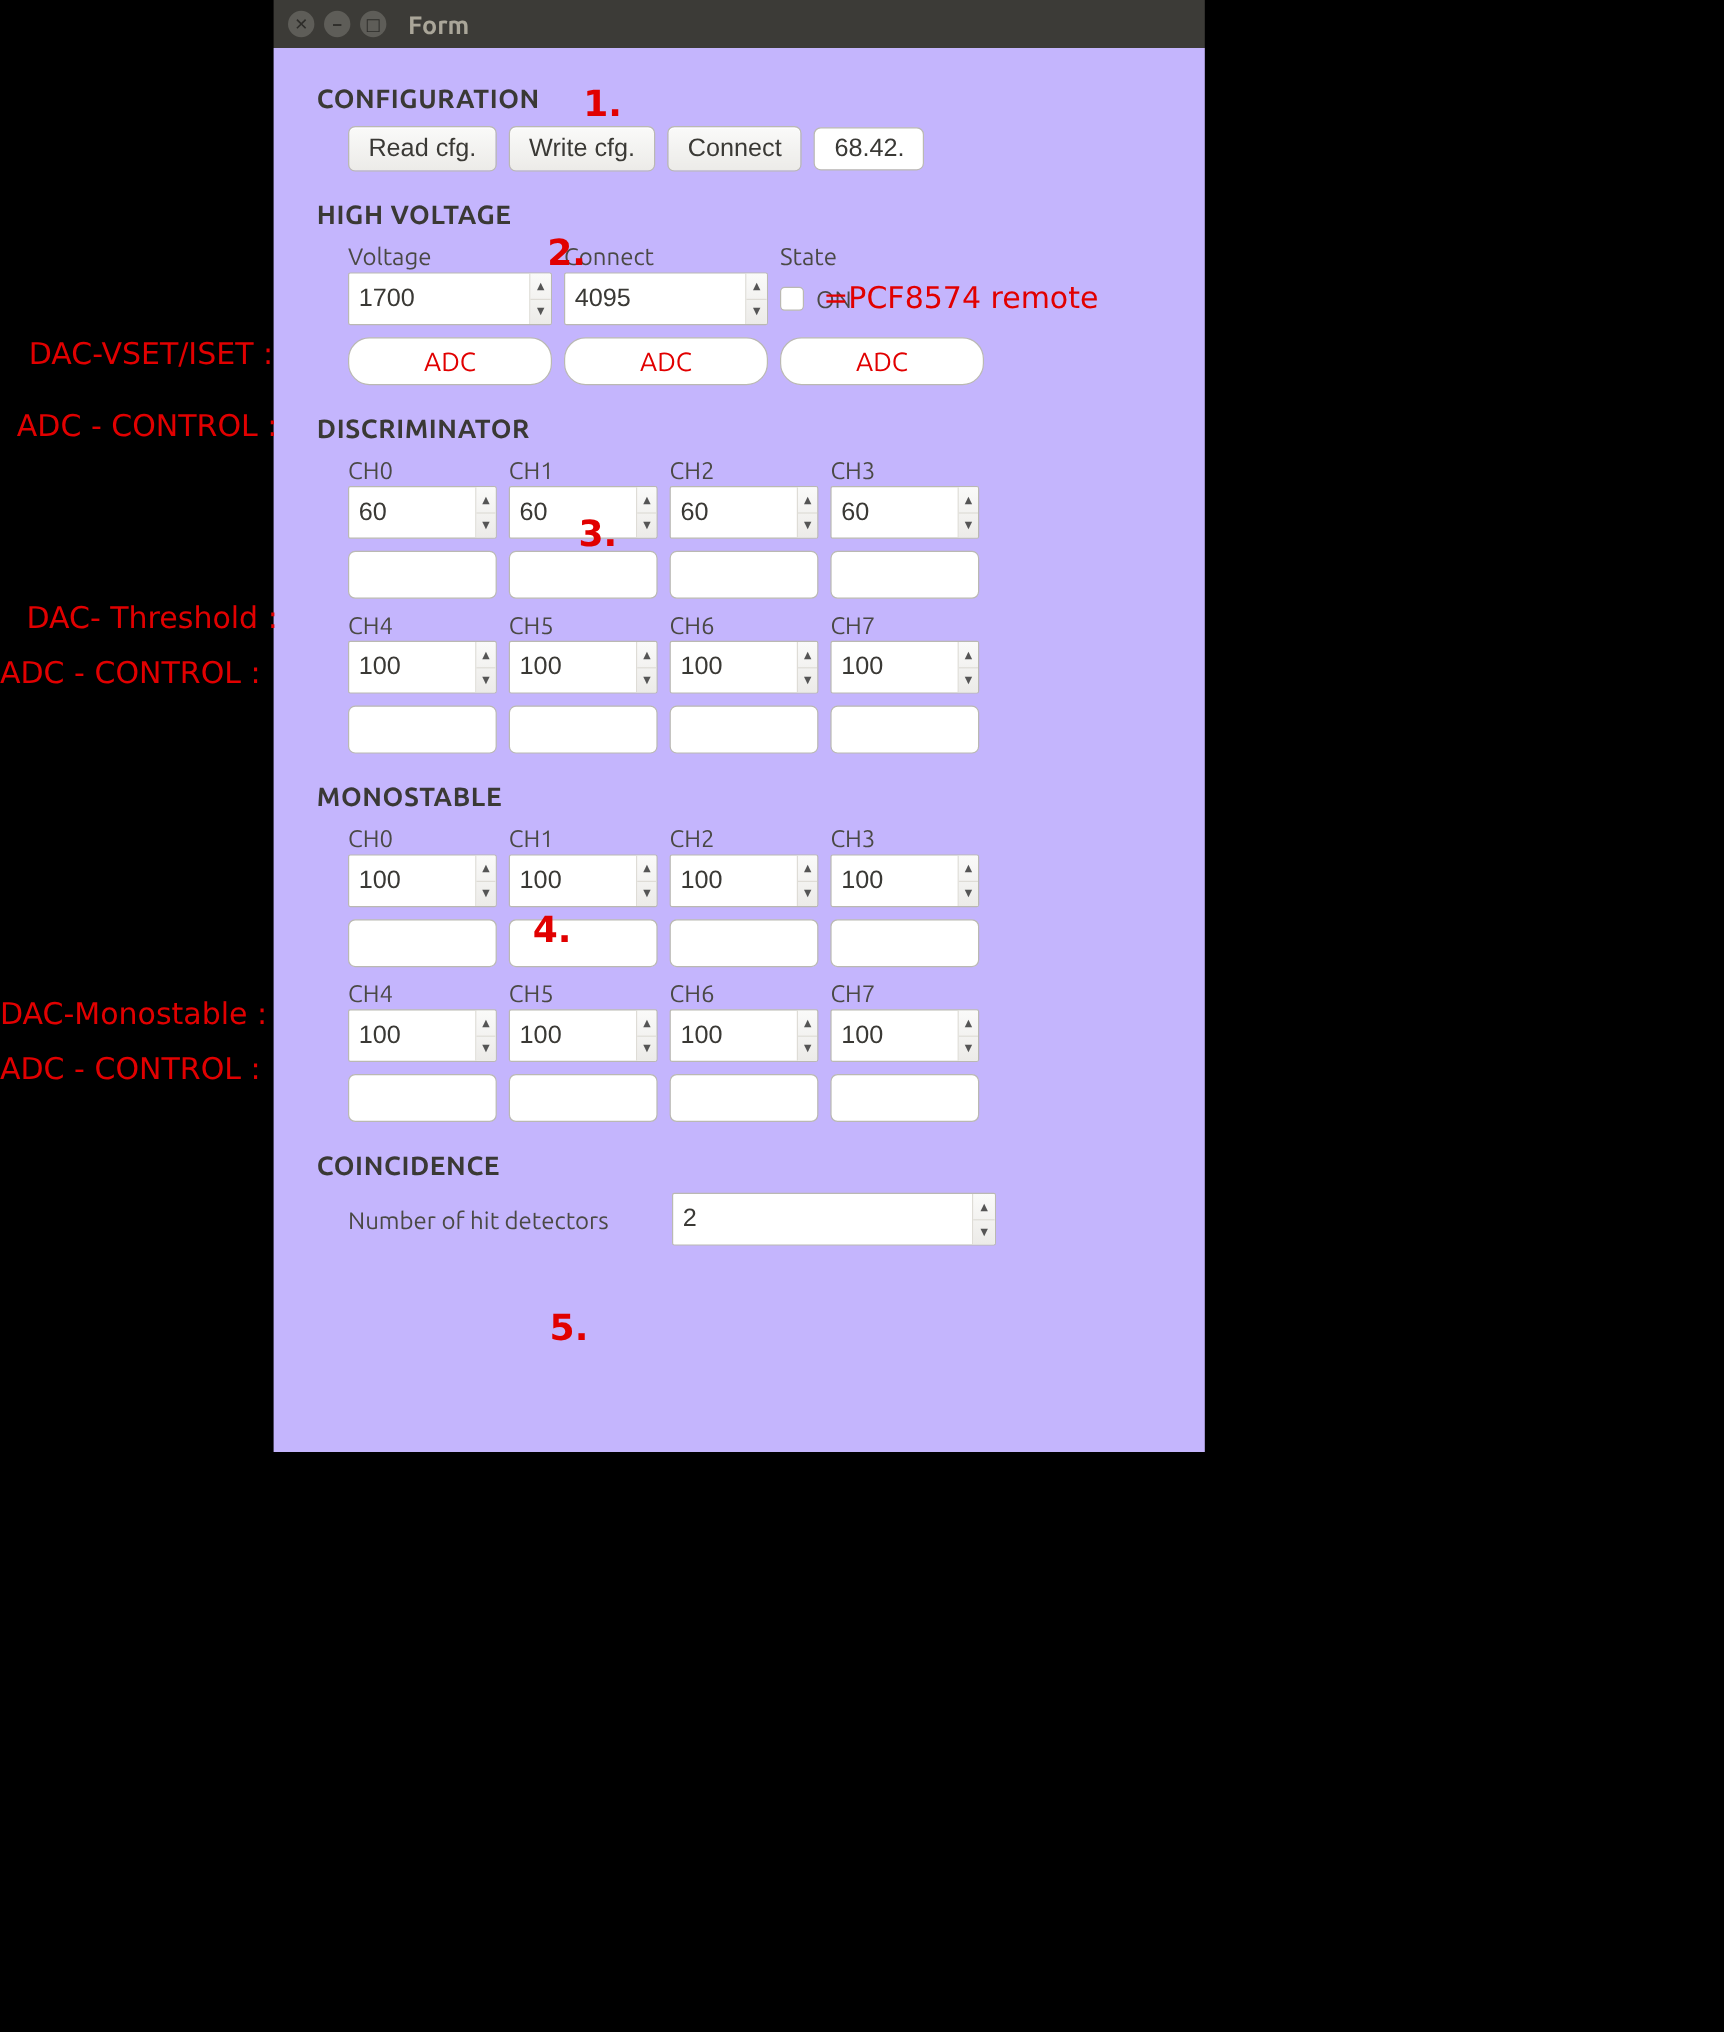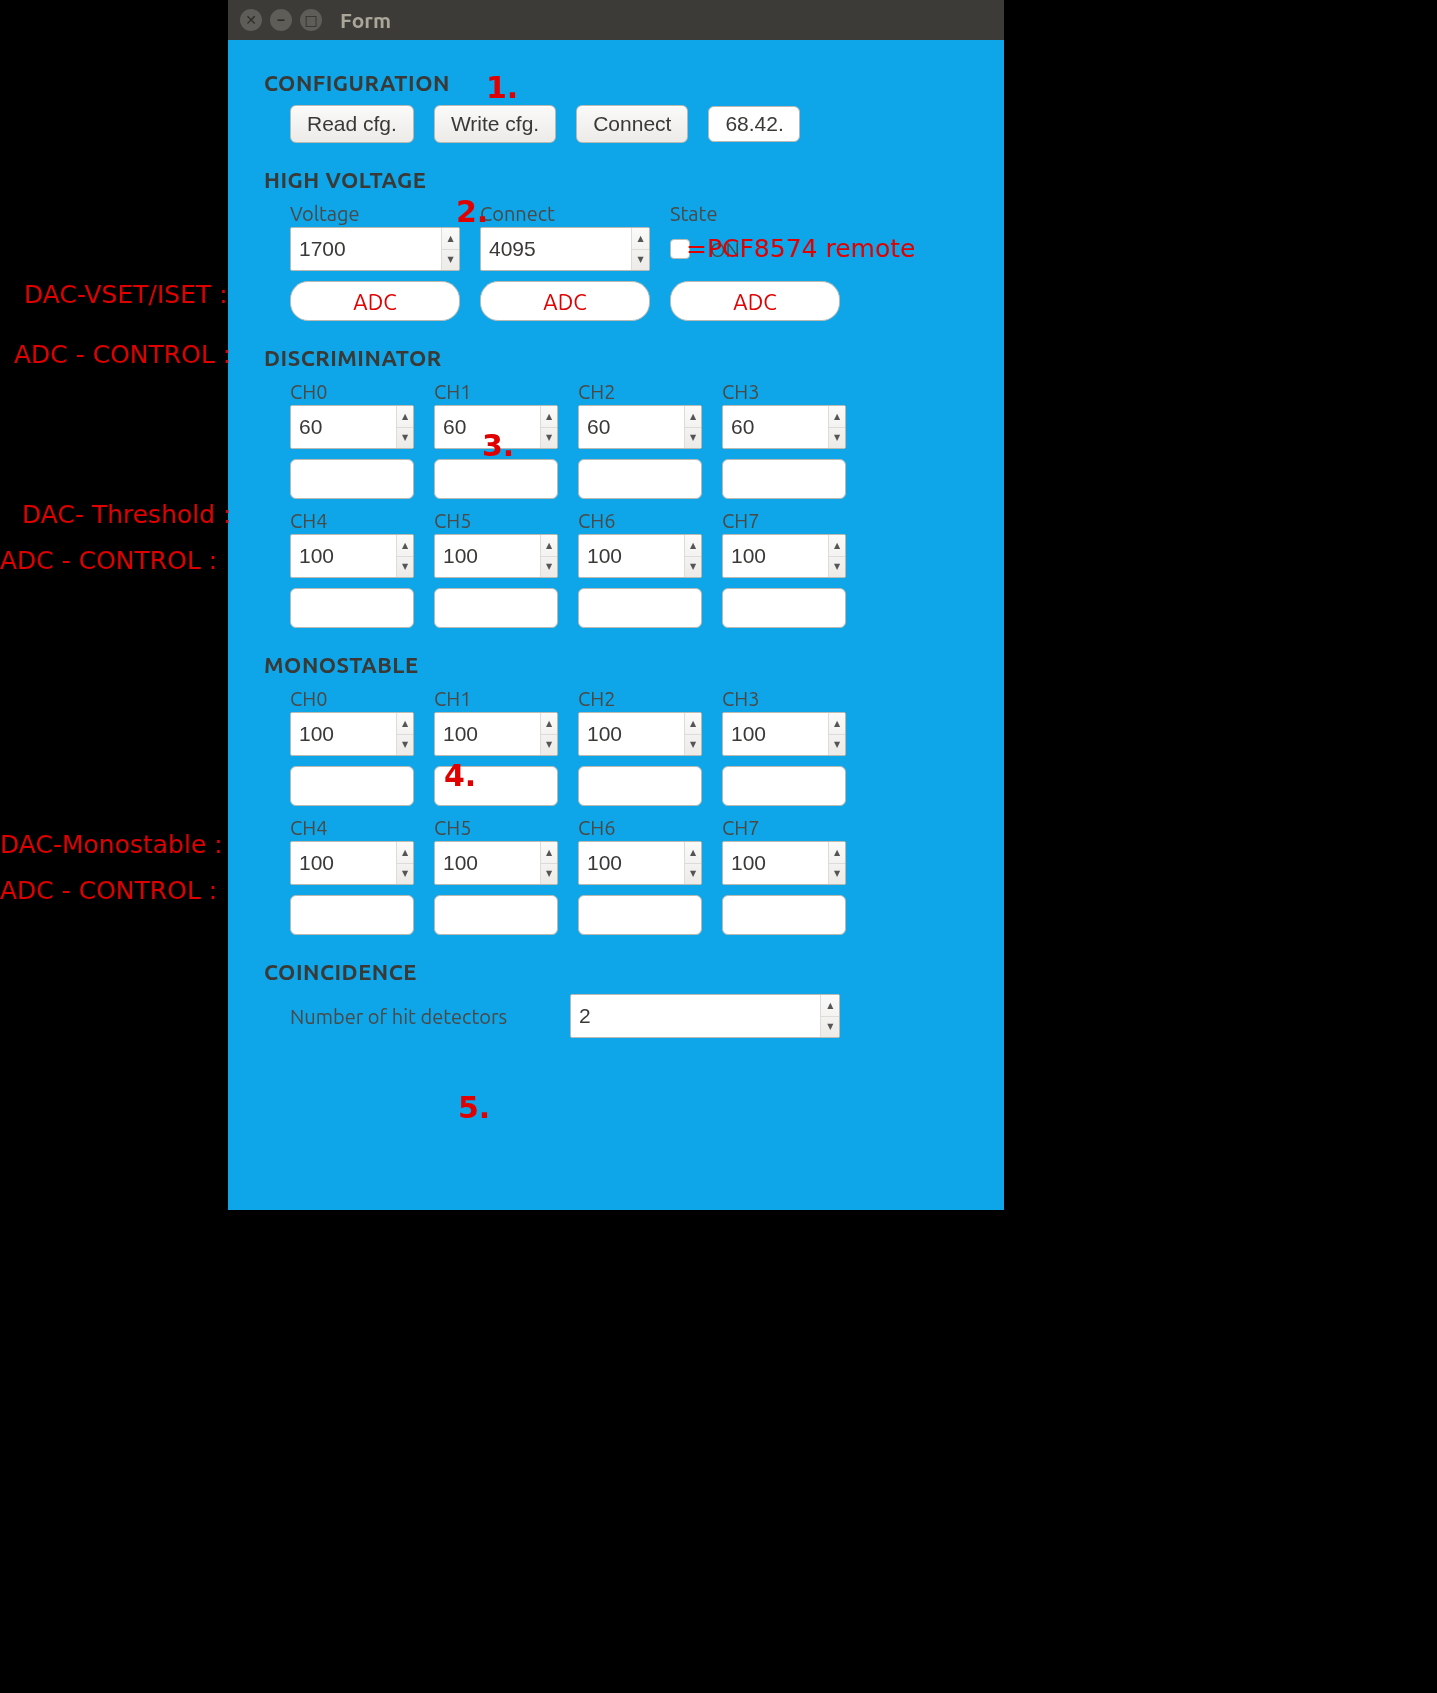--- a/index.html
+++ b/index.html
@@ -49,36 +49,36 @@
     color: #aaa699;
     font-weight: 700;
     font-size: 21px;
   }
 
   
   .window {
     position: absolute;
     left: 228px; top: 40px;
     width: 776px; height: 1170px;
-    background: #0ea5e9;
+    background: #c4b5fd;
     padding: 20px 24px 20px 36px;
   }
   .section-head {
     font-weight: 700;
     font-size: 22px;
     color: #3a3935;
     letter-spacing: 0.5px;
     margin-top: 24px;
     margin-bottom: 10px;
   }
   .section-head.first { margin-top: 10px; }
   .row {
     display: flex;
     align-items: center;
-    gap: 20px;
+    gap: 10px;
     padding-left: 26px;
     margin-bottom: 10px;
   }
   .row.labels { margin-bottom: 2px; }
   .col-label {
     font-size: 20px;
     color: #4a4945;
     white-space: nowrap;
   }
 

